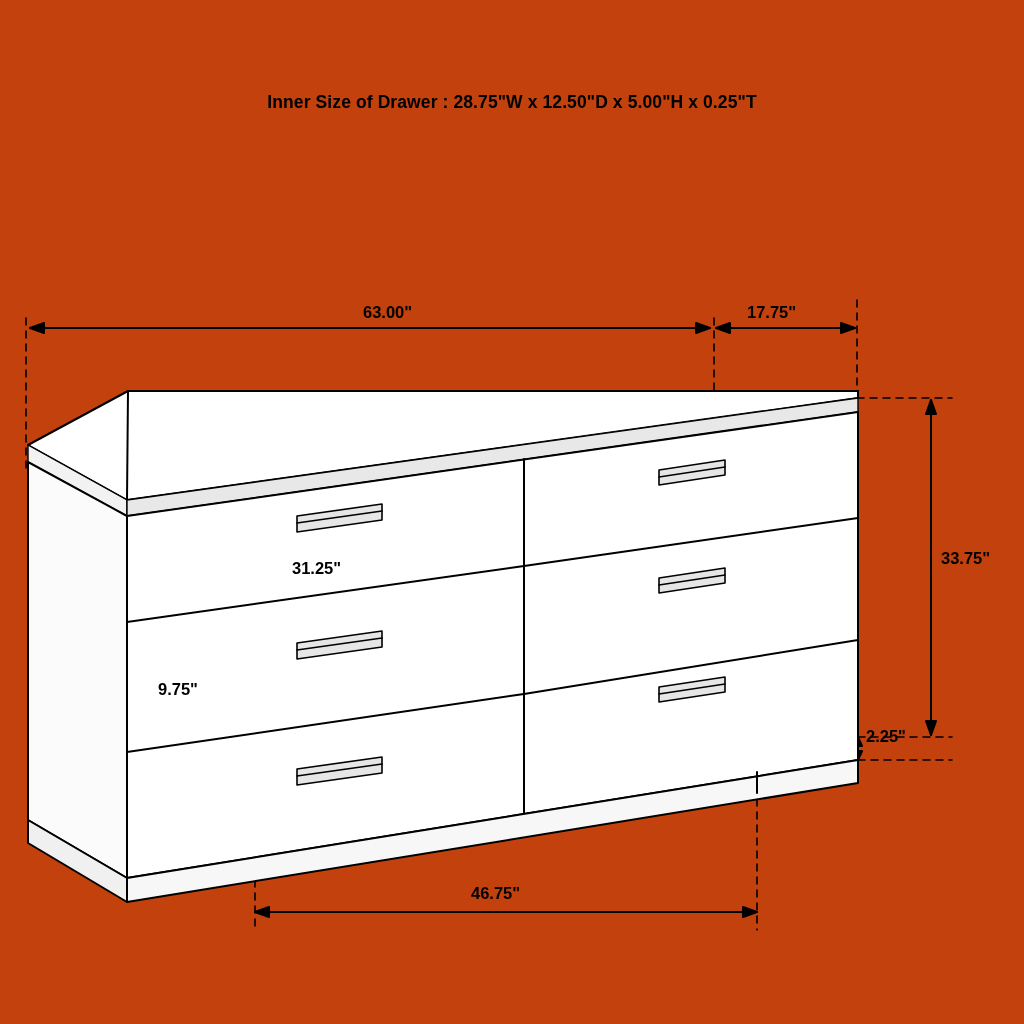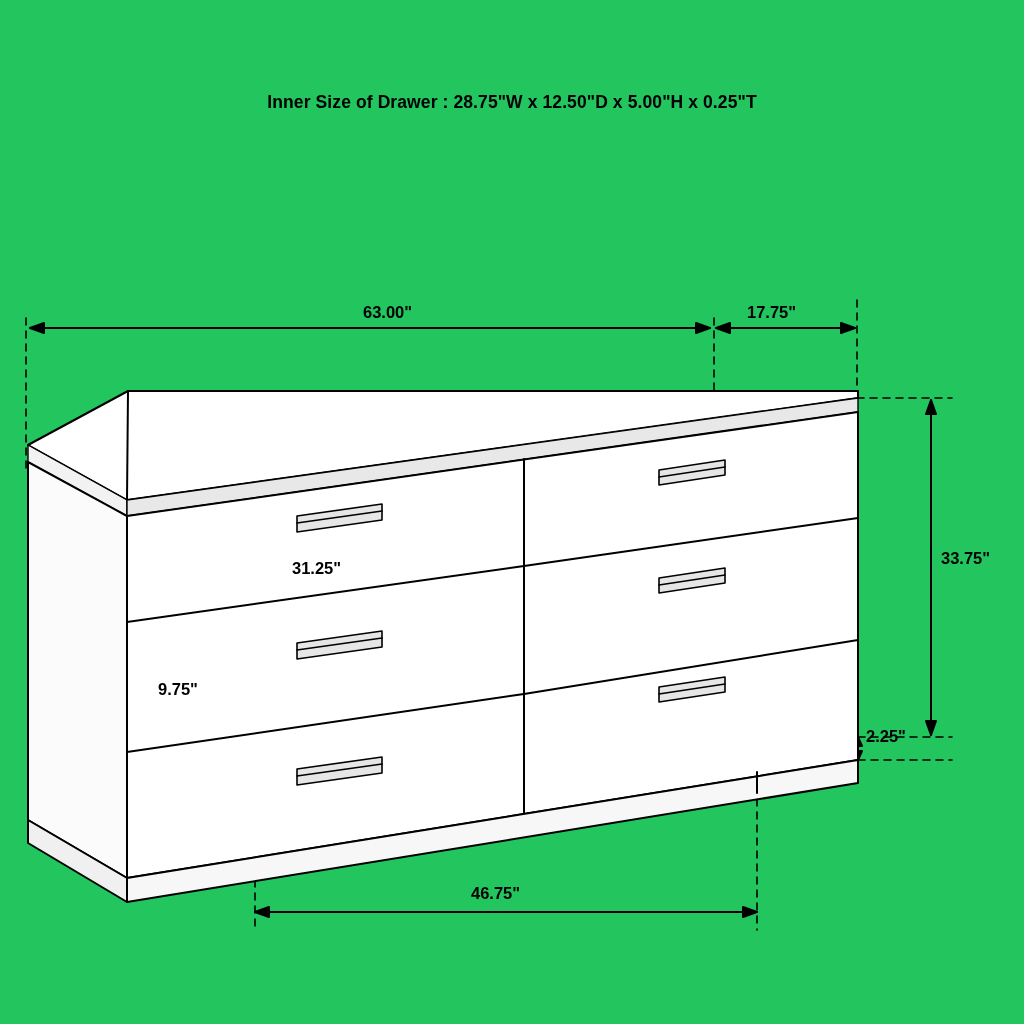--- a/index.html
+++ b/index.html
@@ -7,21 +7,21 @@
     padding: 0;
     background: #ffffff;
   }
   body {
     font-family: "Liberation Sans", sans-serif;
   }
   #stage {
     position: relative;
     width: 1024px;
     height: 1024px;
-    background: #22c55e;
+    background: #c2410c;
     overflow: hidden;
   }
   .title {
     position: absolute;
     left: 0;
     top: 92px;
     width: 1024px;
     text-align: center;
     font-size: 17.5px;
     font-weight: bold;

